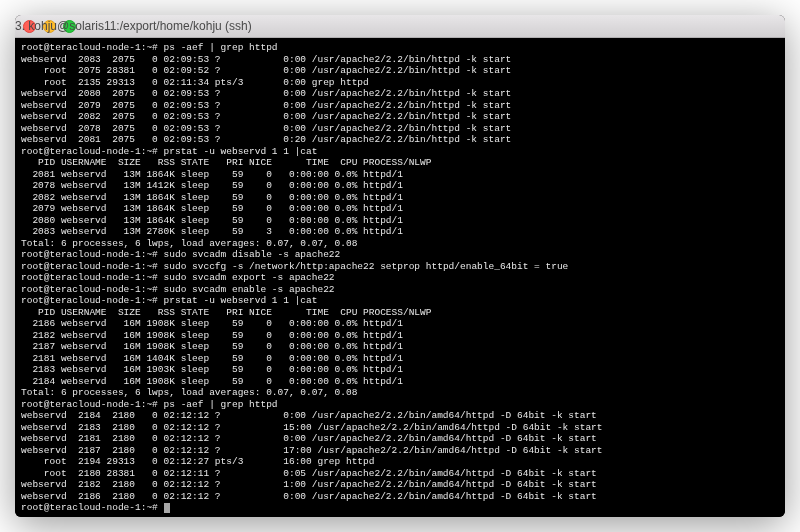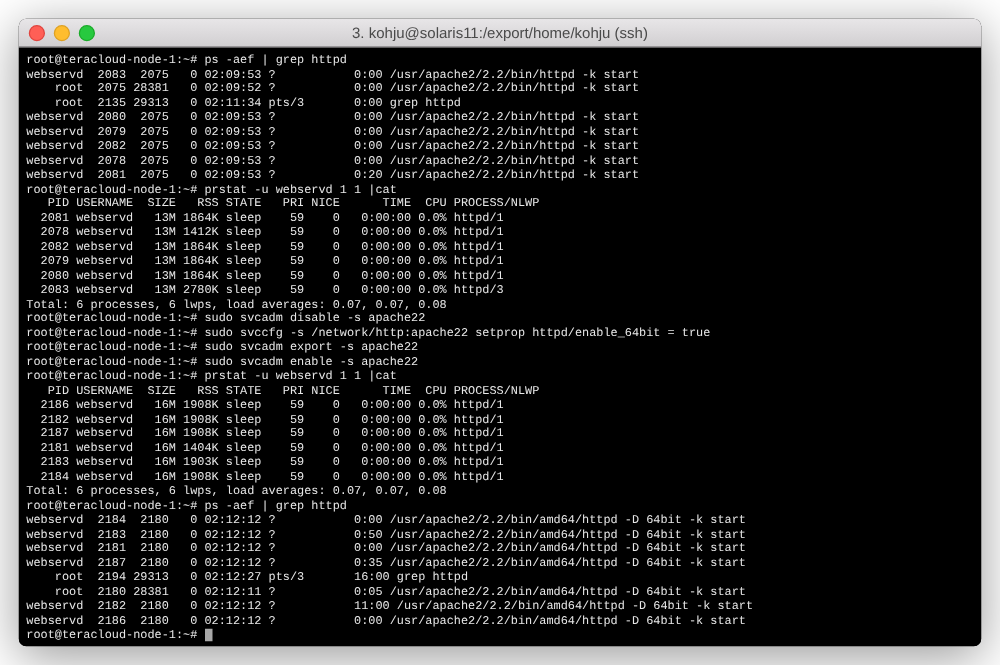--- a/index.html
+++ b/index.html
@@ -35,21 +35,20 @@
     width: 11px;
     height: 11px;
     border-radius: 50%;
   }
   .red { background: #ff5f56; border: 0.5px solid #e0443e; }
   .yellow { background: #ffbd2e; border: 0.5px solid #dea123; }
   .green { background: #27c93f; border: 0.5px solid #1aab29; }
   .title {
     position: absolute;
     left: 0; right: 0;
-    text-align: center;
     font-family: -apple-system, "Helvetica Neue", sans-serif;
     font-size: 12px;
     color: #4a4a4a;
     pointer-events: none;
   }
   .term {
     flex: 1;
     background: #000;
     color: #e8e8e8;
     font-size: 9.5px;
@@ -87,38 +86,38 @@
 <span>webservd  2082  2075   0 02:09:53 ?           0:00 /usr/apache2/2.2/bin/httpd -k start</span>
 <span>webservd  2078  2075   0 02:09:53 ?           0:00 /usr/apache2/2.2/bin/httpd -k start</span>
 <span>webservd  2081  2075   0 02:09:53 ?           0:20 /usr/apache2/2.2/bin/httpd -k start</span>
 <span>root@teracloud-node-1:~# </span><span>prstat -u webservd 1 1 |cat</span>
 <span>   PID USERNAME  SIZE   RSS STATE   PRI NICE      TIME  CPU PROCESS/NLWP</span>
 <span>  2081 webservd   13M 1864K sleep    59    0   0:00:00 0.0% httpd/1</span>
 <span>  2078 webservd   13M 1412K sleep    59    0   0:00:00 0.0% httpd/1</span>
 <span>  2082 webservd   13M 1864K sleep    59    0   0:00:00 0.0% httpd/1</span>
 <span>  2079 webservd   13M 1864K sleep    59    0   0:00:00 0.0% httpd/1</span>
 <span>  2080 webservd   13M 1864K sleep    59    0   0:00:00 0.0% httpd/1</span>
-<span>  2083 webservd   13M 2780K sleep    59    0   0:00:00 0.0% httpd/3</span>
+<span>  2083 webservd   13M 2780K sleep    59    3   0:00:00 0.0% httpd/1</span>
 <span>Total: 6 processes, 6 lwps, load averages: 0.07, 0.07, 0.08</span>
 <span>root@teracloud-node-1:~# </span><span>sudo svcadm disable -s apache22</span>
 <span>root@teracloud-node-1:~# </span><span>sudo svccfg -s /network/http:apache22 setprop httpd/enable_64bit = true</span>
 <span>root@teracloud-node-1:~# </span><span>sudo svcadm export -s apache22</span>
 <span>root@teracloud-node-1:~# </span><span>sudo svcadm enable -s apache22</span>
 <span>root@teracloud-node-1:~# </span><span>prstat -u webservd 1 1 |cat</span>
 <span>   PID USERNAME  SIZE   RSS STATE   PRI NICE      TIME  CPU PROCESS/NLWP</span>
 <span>  2186 webservd   16M 1908K sleep    59    0   0:00:00 0.0% httpd/1</span>
 <span>  2182 webservd   16M 1908K sleep    59    0   0:00:00 0.0% httpd/1</span>
 <span>  2187 webservd   16M 1908K sleep    59    0   0:00:00 0.0% httpd/1</span>
 <span>  2181 webservd   16M 1404K sleep    59    0   0:00:00 0.0% httpd/1</span>
 <span>  2183 webservd   16M 1903K sleep    59    0   0:00:00 0.0% httpd/1</span>
 <span>  2184 webservd   16M 1908K sleep    59    0   0:00:00 0.0% httpd/1</span>
 <span>Total: 6 processes, 6 lwps, load averages: 0.07, 0.07, 0.08</span>
 <span>root@teracloud-node-1:~# </span><span>ps -aef | grep httpd</span>
 <span>webservd  2184  2180   0 02:12:12 ?           0:00 /usr/apache2/2.2/bin/amd64/httpd -D 64bit -k start</span>
-<span>webservd  2183  2180   0 02:12:12 ?           0:50 /usr/apache2/2.2/bin/amd64/httpd -D 64bit -k start</span>
+<span>webservd  2183  2180   0 02:12:12 ?           15:00 /usr/apache2/2.2/bin/amd64/httpd -D 64bit -k start</span>
 <span>webservd  2181  2180   0 02:12:12 ?           0:00 /usr/apache2/2.2/bin/amd64/httpd -D 64bit -k start</span>
-<span>webservd  2187  2180   0 02:12:12 ?           0:35 /usr/apache2/2.2/bin/amd64/httpd -D 64bit -k start</span>
+<span>webservd  2187  2180   0 02:12:12 ?           17:00 /usr/apache2/2.2/bin/amd64/httpd -D 64bit -k start</span>
 <span>    root  2194 29313   0 02:12:27 pts/3       16:00 grep httpd</span>
 <span>    root  2180 28381   0 02:12:11 ?           0:05 /usr/apache2/2.2/bin/amd64/httpd -D 64bit -k start</span>
-<span>webservd  2182  2180   0 02:12:12 ?           11:00 /usr/apache2/2.2/bin/amd64/httpd -D 64bit -k start</span>
+<span>webservd  2182  2180   0 02:12:12 ?           1:00 /usr/apache2/2.2/bin/amd64/httpd -D 64bit -k start</span>
 <span>webservd  2186  2180   0 02:12:12 ?           0:00 /usr/apache2/2.2/bin/amd64/httpd -D 64bit -k start</span>
 <span>root@teracloud-node-1:~# </span><span class="cursor"></span></div>
 </div>
 
 </body></html>

